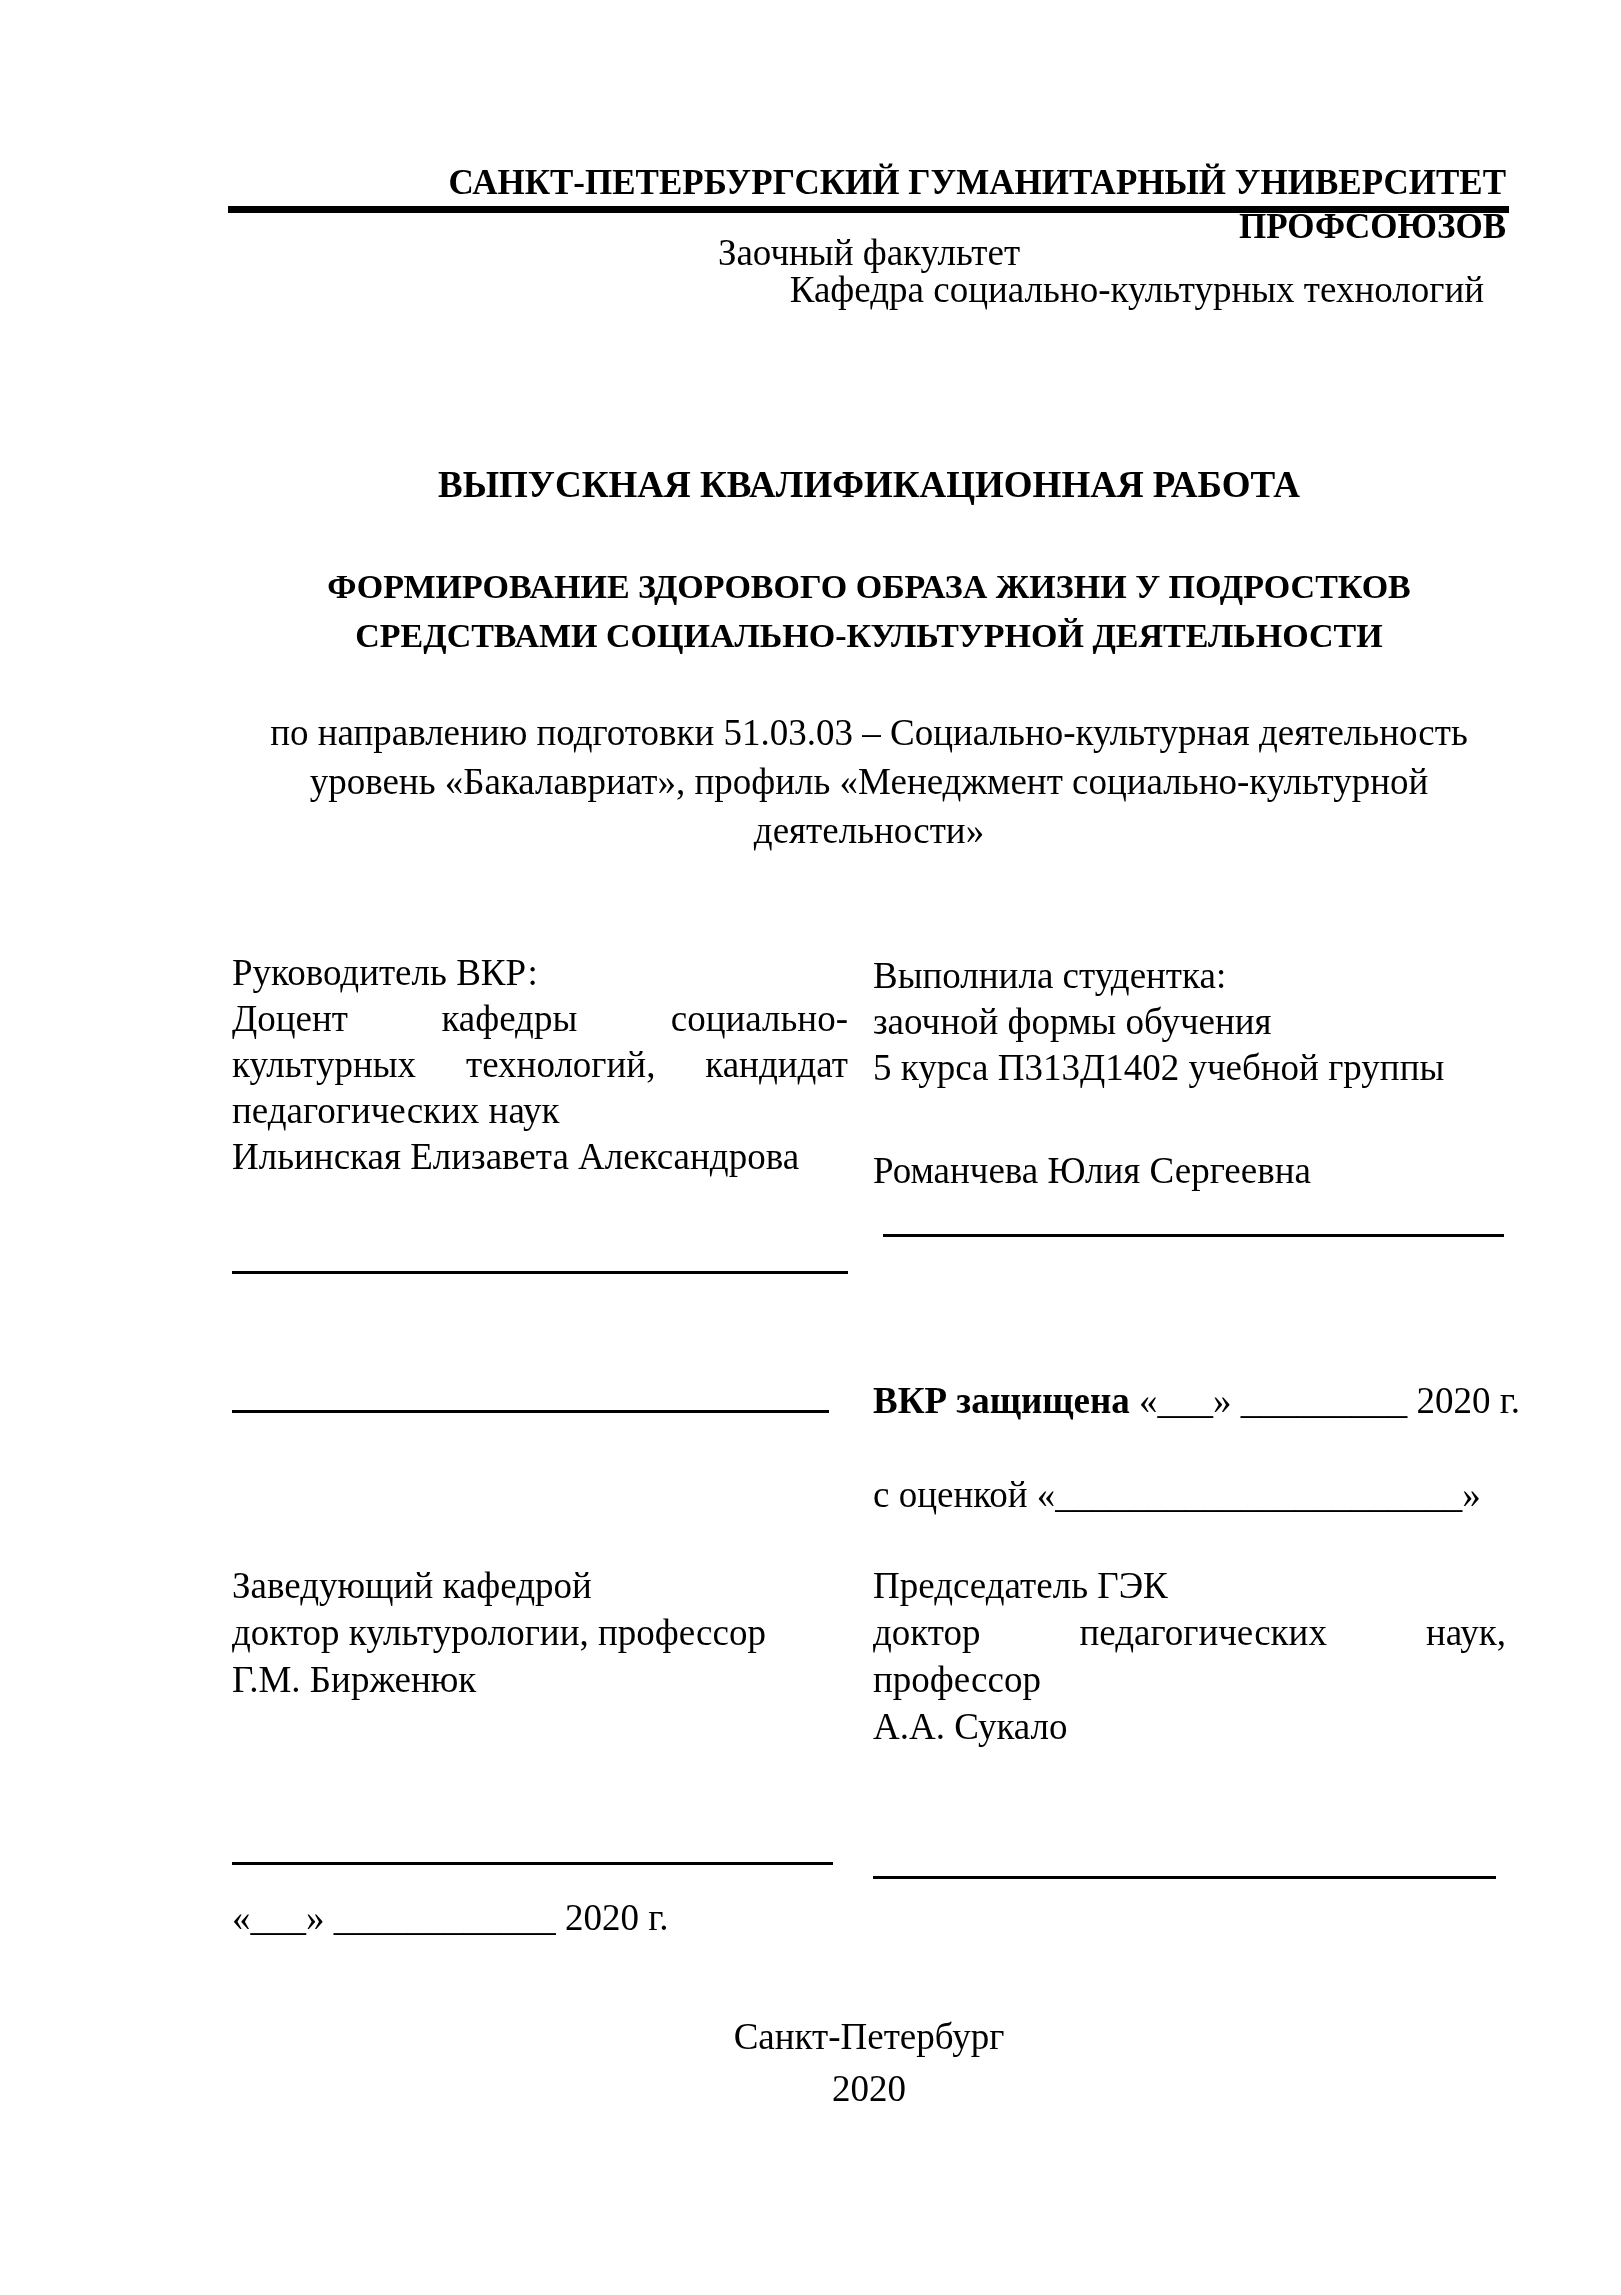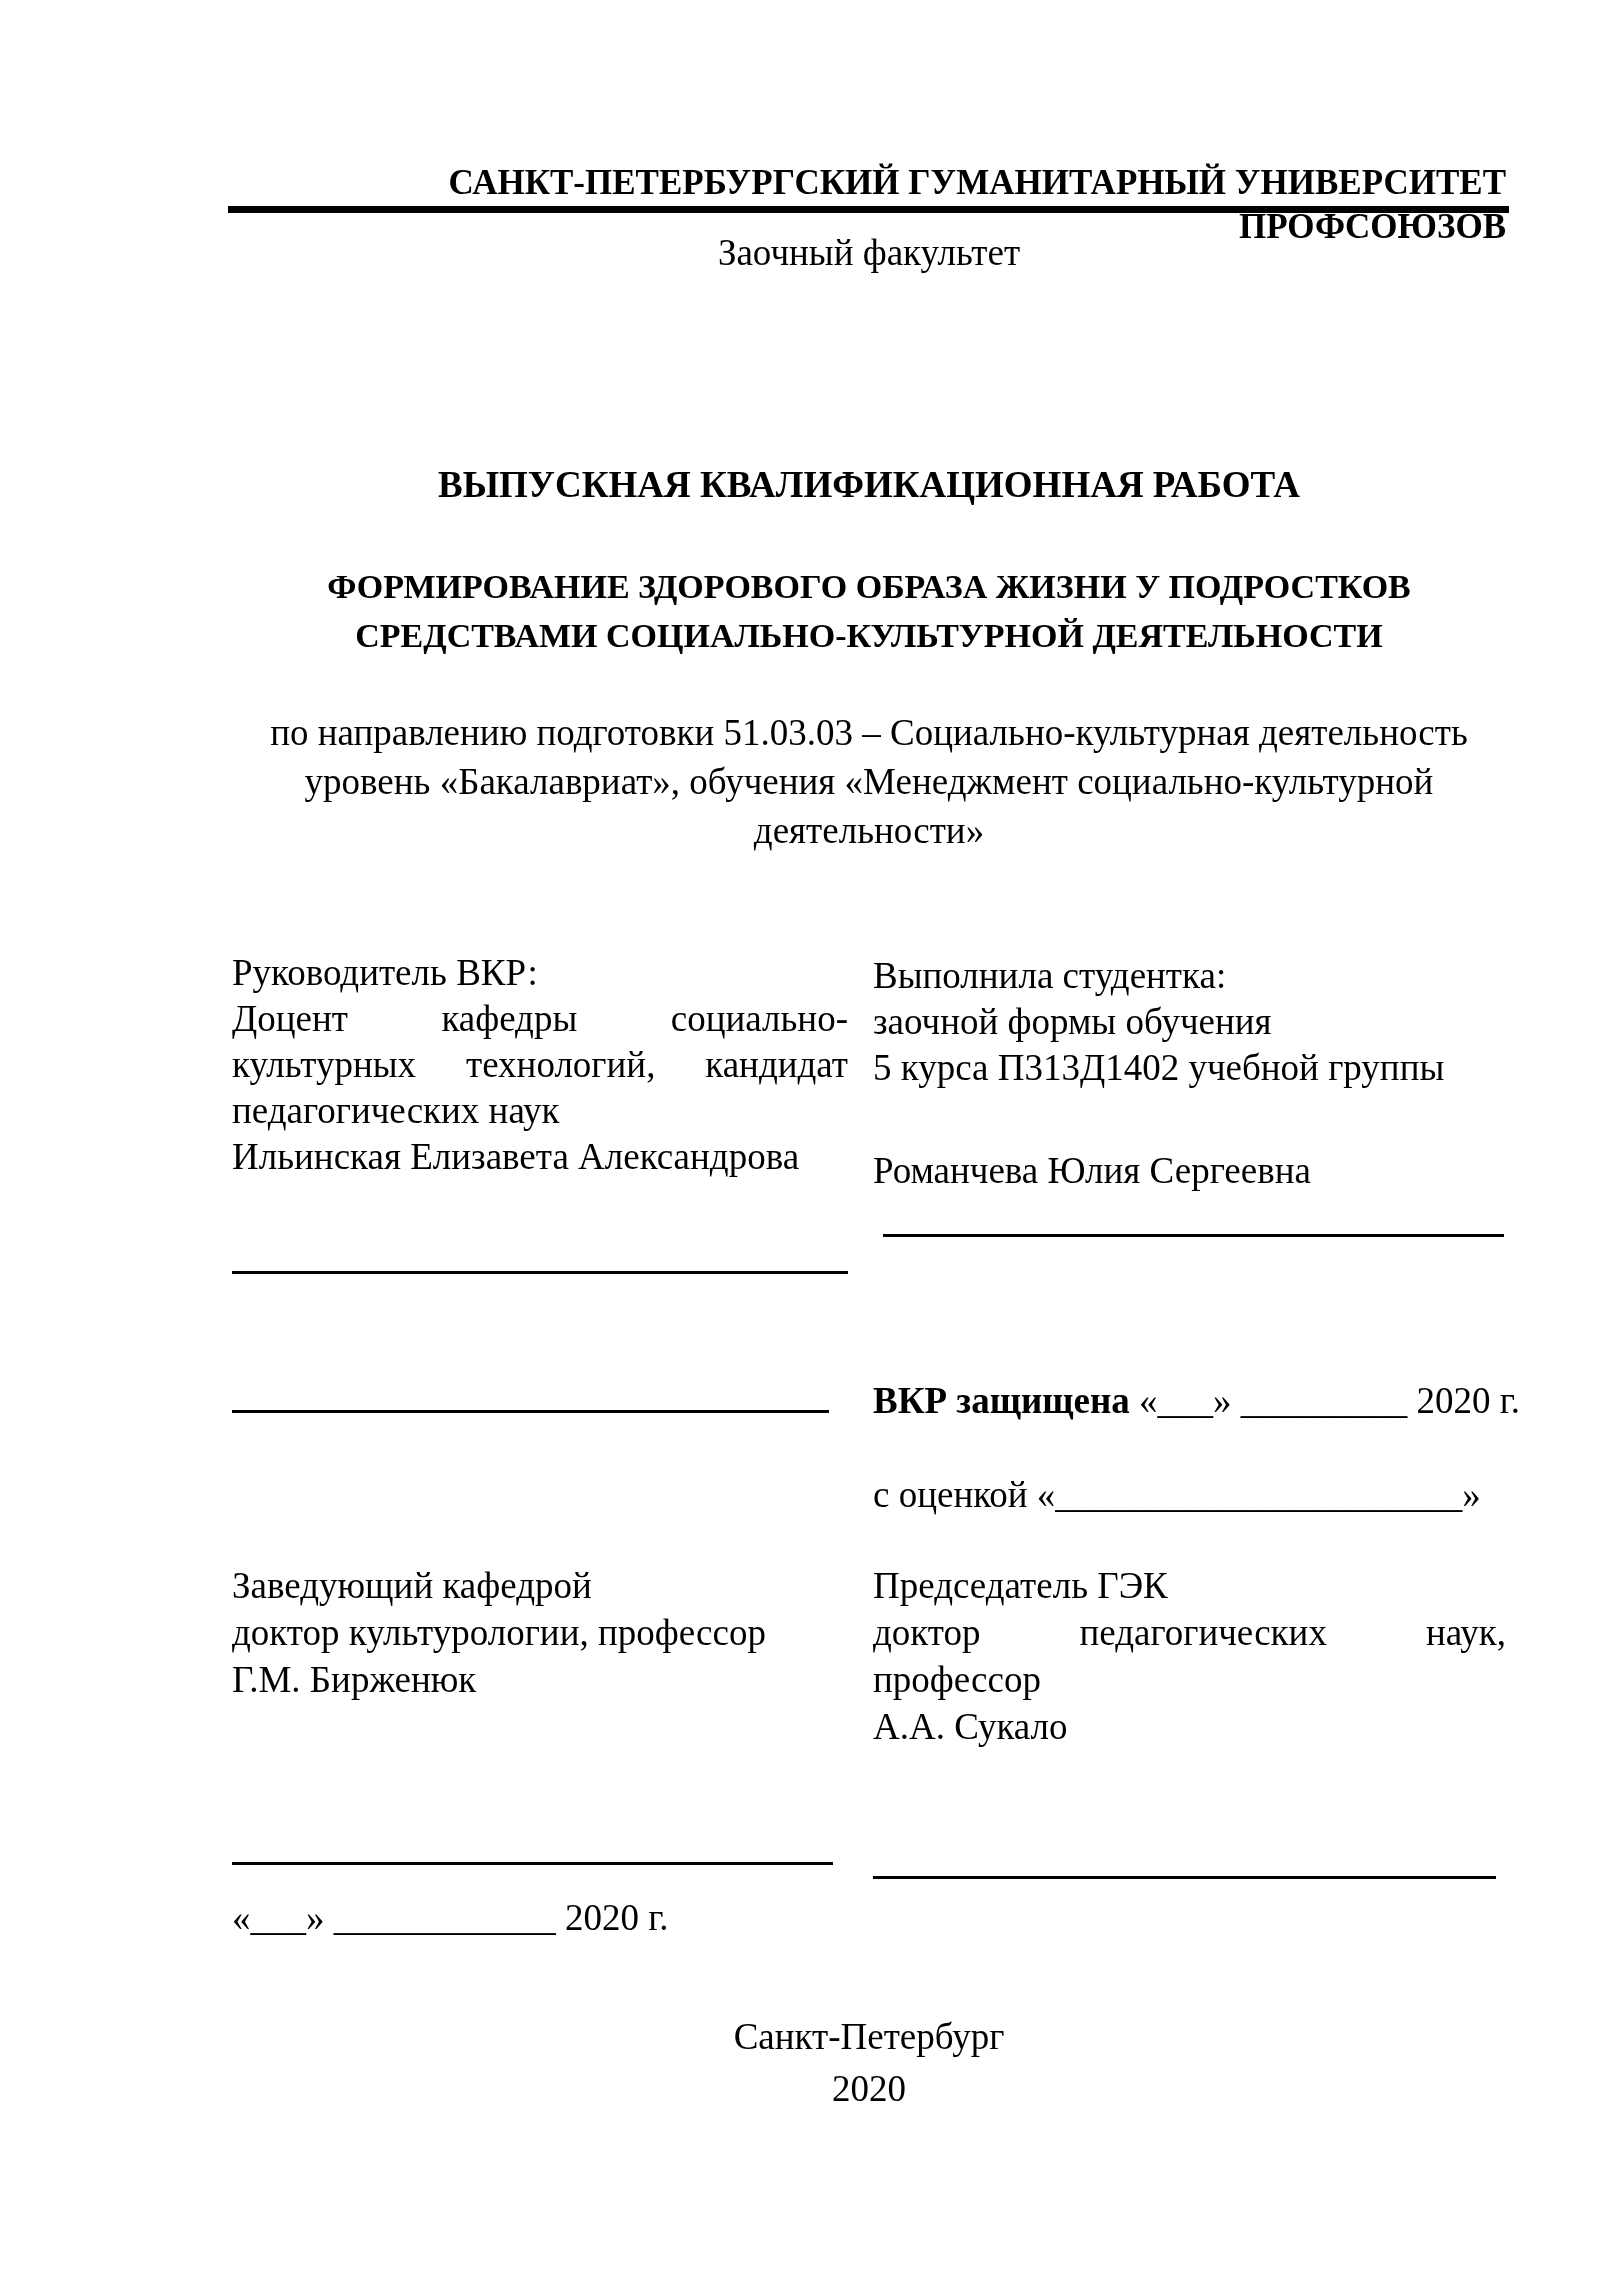--- a/index.html
+++ b/index.html
@@ -24,29 +24,30 @@
 </style>
 </head>
 <body>
 
 <div class="page">
 
   <div class="center-block bold" style="top:161px;font-size:35px;line-height:44px;text-align:right;">САНКТ-ПЕТЕРБУРГСКИЙ ГУМАНИТАРНЫЙ УНИВЕРСИТЕТ ПРОФСОЮЗОВ</div>
   <div class="rule" style="top:206px;left:228px;width:1281px;height:7px;"></div>
 
   <div class="center-block body-txt" style="top:230px;">Заочный факультет</div>
+  <div class="center-block body-txt" style="top:267px;text-align:right;padding-right:22px;box-sizing:border-box;">Кафедра социально-культурных технологий</div>
 
   <div class="center-block bold" style="top:462px;font-size:37px;line-height:46px;">ВЫПУСКНАЯ КВАЛИФИКАЦИОННАЯ РАБОТА</div>
 
   <div class="center-block bold" style="top:562px;font-size:34px;line-height:49px;">ФОРМИРОВАНИЕ ЗДОРОВОГО ОБРАЗА ЖИЗНИ У ПОДРОСТКОВ</div>
   <div class="center-block bold" style="top:611px;font-size:34px;line-height:49px;">СРЕДСТВАМИ СОЦИАЛЬНО-КУЛЬТУРНОЙ ДЕЯТЕЛЬНОСТИ</div>
 
   <div class="center-block body-txt" style="top:708px;line-height:49px;">
     <div>по направлению подготовки 51.03.03 – Социально-культурная деятельность</div>
-    <div>уровень «Бакалавриат», обучения «Менеджмент социально-культурной</div>
+    <div>уровень «Бакалавриат», профиль «Менеджмент социально-культурной</div>
     <div>деятельности»</div>
   </div>
 
   <div class="abs body-txt" style="top:950px;left:232px;width:616px;">
     <div>Руководитель ВКР:</div>
     <div class="just">Доцент кафедры социально-</div>
     <div class="just">культурных технологий, кандидат</div>
     <div>педагогических наук</div>
     <div>Ильинская Елизавета Александрова</div>
   </div>

